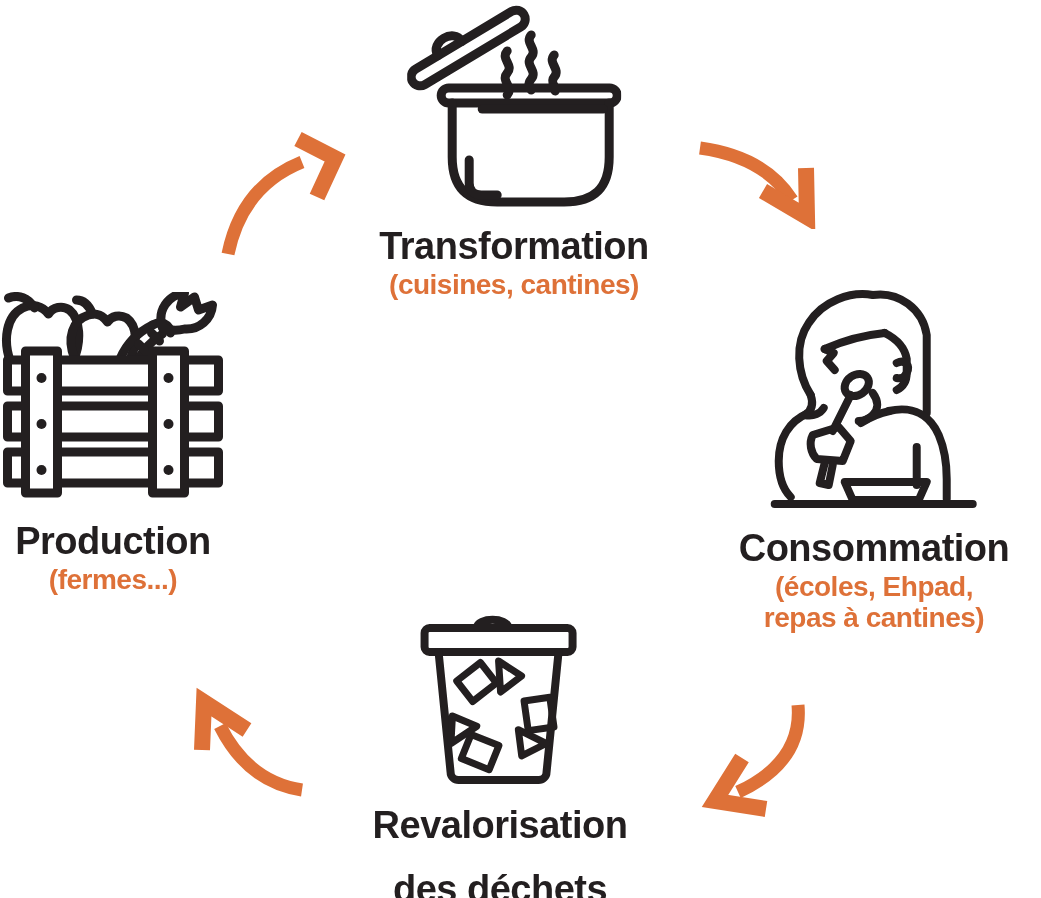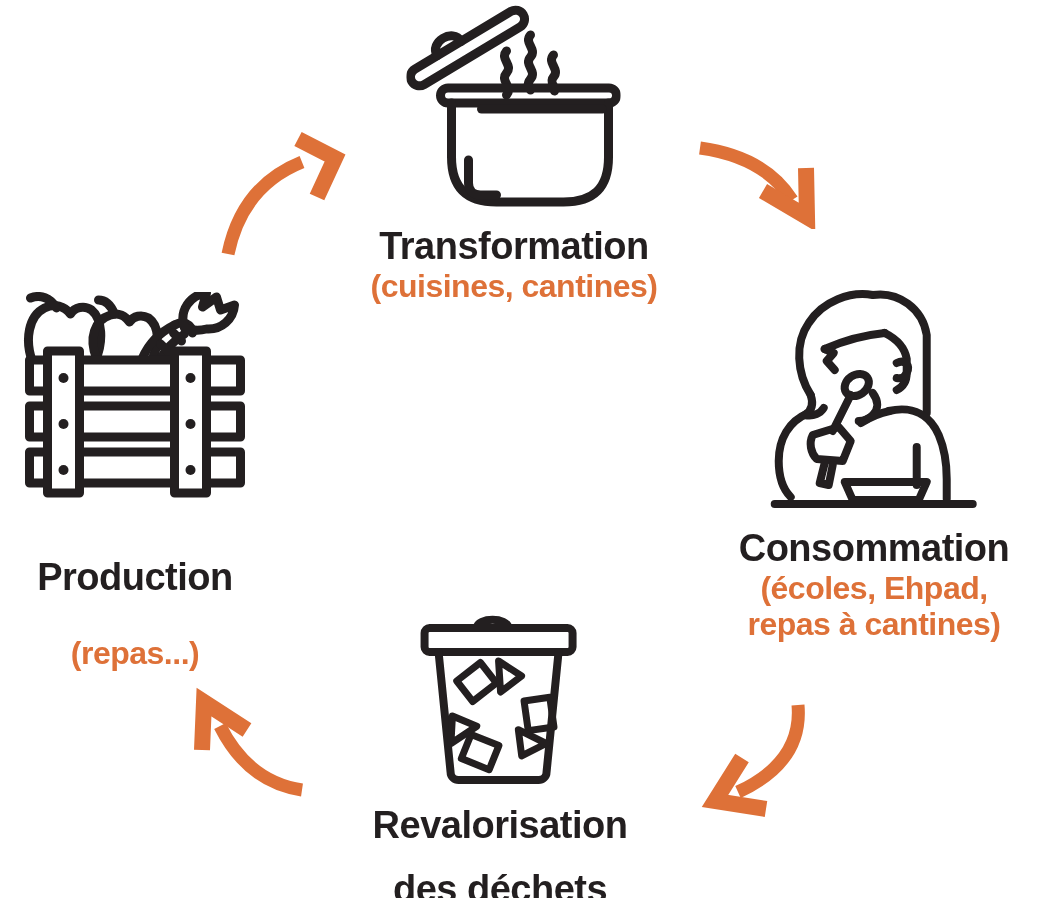--- a/index.html
+++ b/index.html
@@ -31,31 +31,31 @@
   .label{
     color:var(--ink);
     font-size:38px;
     font-weight:bold;
     line-height:1.15;
     letter-spacing:-0.5px;
     text-align:center;
   }
   .sublabel{
     color:var(--accent);
-    font-size:32px;
+    font-size:28px;
     font-weight:bold;
     line-height:1.12;
     letter-spacing:-0.5px;
     text-align:center;
   }
   .node-transformation{left:514px;top:5px;}
   .node-transformation .label{margin-top:18px;}
   .node-consommation{left:874px;top:285px;}
   .node-consommation .label{margin-top:12px;text-align:right;}
-  .node-production{left:135px;top:292px;gap:36px;}
+  .node-production{left:113px;top:292px;}
   .node-production .label{margin-top:20px;}
   .node-revalorisation{left:500px;top:614px;}
   .node-revalorisation .label{margin-top:20px;}
   .arrow{
     position:absolute;
     color:var(--accent);
     display:block;
   }
   .arrow path{
     fill:none;
@@ -152,21 +152,21 @@
       <g fill="currentColor" stroke="none">
         <circle cx="41" cy="86" r="5"></circle>
           <circle cx="41" cy="132" r="5"></circle>
           <circle cx="41" cy="178" r="5"></circle>
         <circle cx="168" cy="86" r="5"></circle>
           <circle cx="168" cy="132" r="5"></circle>
           <circle cx="168" cy="178" r="5"></circle>
       </g>
     </svg>
     <div class="label">Production</div>
-    <div class="sublabel">(repas...)</div>
+    <div class="sublabel">(fermes...)</div>
   </section>
 
   <section class="node node-revalorisation">
     <svg class="icon" width="170" height="170" viewBox="0 0 170 170" aria-hidden="true">
       <defs>
         <g id="recycle-arm">
           <rect x="47" y="55" width="30" height="26" transform="rotate(-38 62 68)" fill="none"></rect>
           <polygon points="84,47 107,62 86,78" fill="none"></polygon>
         </g>
       </defs>

